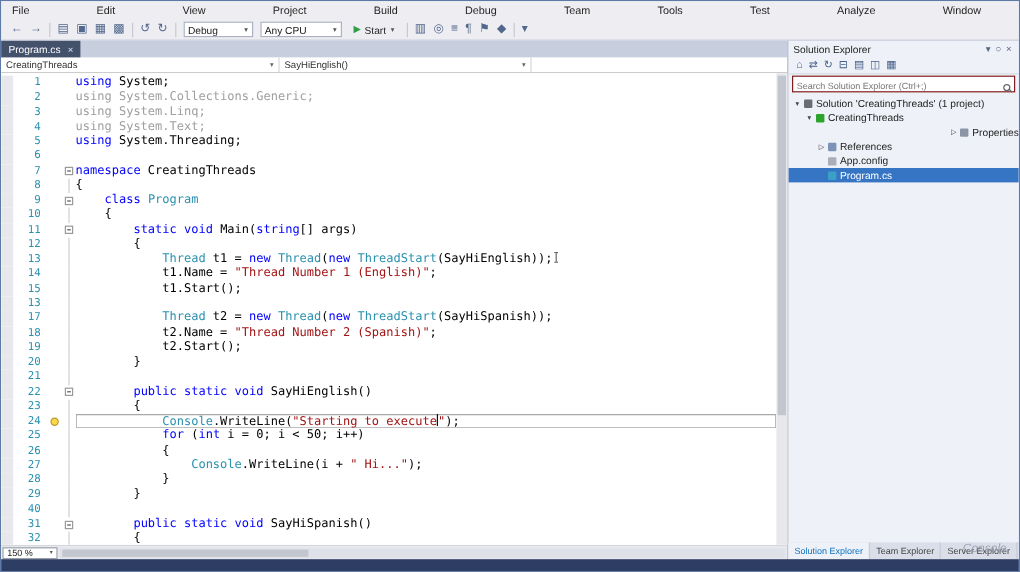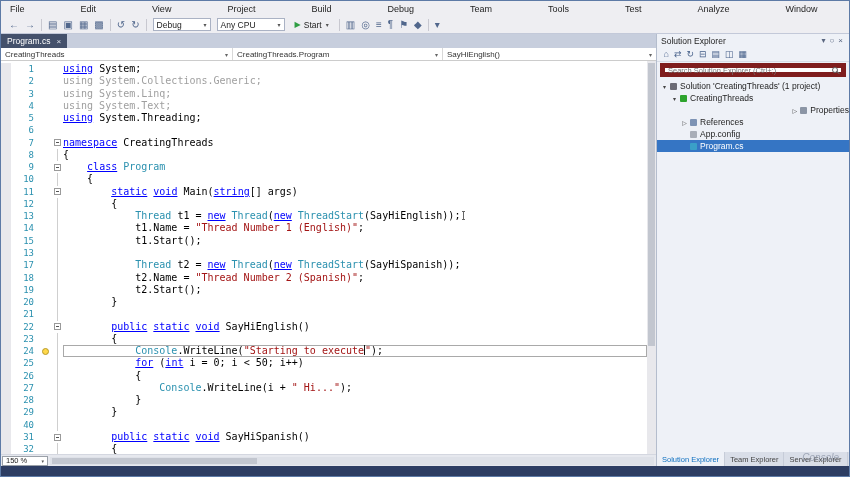--- a/index.html
+++ b/index.html
@@ -44,21 +44,21 @@
   .c-glyph { width:10px; background:#e8e8ec; flex:none; }
   .c-num  { width:28px; flex:none; text-align:right; padding-right:5px; font-size:9px; color:var(--line_number); }
   .c-bulb { width:13px; flex:none; display:flex; align-items:center; justify-content:center; }
   .bulb { width:7px; height:7px; border-radius:50%; background:#ffd84a; border:1px solid #b89a2a; display:inline-block; }
   .c-fold { width:11px; flex:none; position:relative; display:flex; align-items:center; justify-content:center; }
   .c-fold.guide::before { content:""; position:absolute; left:5px; top:0; bottom:0; width:1px; background:#cfcfcf; }
   .foldbox { width:7px; height:7px; border:1px solid #9a9a9a; background:#fff; position:relative; }
   .foldbox::after { content:""; position:absolute; left:1px; right:1px; top:2px; height:1px; background:#555; }
   .c-code { flex:1; color:#000; }
   .code-row.current .c-code { box-shadow:inset 0 0 0 1px #a9a9a9; }
-  .tok-kw { color:var(--keyword);text-decoration:underline; } .tok-ty { color:var(--type); }
+  .tok-kw { color:var(--keyword); } .tok-ty { color:var(--type); }
   .tok-st { color:var(--string); }  .tok-gr { color:var(--inactive); } .tok-pl { color:#000; }
   .caret { display:inline-block; width:1px; height:10px; background:#111; vertical-align:-1px; }
   .ibeam { display:inline-block; width:3px; height:9px; margin-left:2px; vertical-align:-1px;
            border-top:1px solid #666; border-bottom:1px solid #666;
            background:linear-gradient(#666,#666) center/1px 100% no-repeat; }
 
   .vscroll { width:9px; background:#e8e8ec; position:relative; flex:none; }
   .vthumb { position:absolute; left:1px; right:1px; top:2px; height:72%; background:#c2c6cf; }
 
   .bottom-strip { height:12px; background:#e6e8ee; display:flex; align-items:center; flex:none; border-top:1px solid #d4d7e0; }
@@ -67,21 +67,21 @@
   .hscroll { flex:1; height:8px; margin:0 2px; background:#dee1e8; position:relative; }
   .hthumb { position:absolute; top:1px; bottom:1px; left:2px; width:34%; background:#c2c6cf; }
 
   
   .right-panel { width:193px; flex:none; background:#eef1f7; border-left:1px solid #b4bdcd; display:flex; flex-direction:column; min-height:0; }
   .panel-header { height:14px; display:flex; align-items:center; justify-content:space-between; padding:0 4px; font-size:8.5px; color:#1e1e1e; flex:none; }
   .panel-header .tb-icon { font-size:8px; color:#5a6780; padding:0 2px; }
   .panel-toolbar { height:14px; display:flex; align-items:center; padding:0 4px; border-bottom:1px solid #d7dce6; flex:none; }
   .panel-toolbar .tb-icon { font-size:9px; color:#47618a; padding:0 2.5px; }
   .panel-search { height:16px; padding:1px 3px; flex:none; display:flex; }
-  .panel-search .searchbox { flex:1; display:flex; align-items:center; background:#fff; border:5px solid #7f1d1d; padding:0 3px; }
+  .panel-search .searchbox { flex:1; display:flex; align-items:flex-end; background:#fff; border:1px solid #7f1d1d; padding:0 3px; }
   .panel-search input { flex:1; border:none; outline:none; font-size:7.5px; color:#333; font-family:"Liberation Sans", sans-serif; background:transparent; }
   .mag { width:6px; height:6px; border:1px solid #666; border-radius:50%; position:relative; flex:none; margin-left:3px; }
   .mag::after { content:""; position:absolute; width:4px; height:1px; background:#666; transform:rotate(45deg); right:-3px; bottom:-1px; }
   .panel-tree { flex:1; overflow:hidden; padding-top:2px; font-size:8.5px; color:#1e1e1e; }
   .tree-row { height:12px; display:flex; align-items:center; cursor:default; }
   .tree-row.selected { background:#3575c4; color:#fff; }
   .tree-arrow { width:9px; font-size:6px; color:#444; text-align:center; flex:none; }
   .tree-row.selected .tree-arrow { color:#fff; }
   .tree-icon { width:7px; height:7px; display:inline-block; margin:0 3px 0 1px; border-radius:1px; flex:none; }
   .solution-icon { background:#6b6b75; } .project-icon { background:#2da32d; }
@@ -170,24 +170,20 @@
       <div class="tabstrip">
         <div class="doc-tab">
           <span>Program.cs</span>
           <span class="tab-close">×</span>
         </div>
       </div>
 
       <div class="breadcrumb">
           <div class="crumb">
             <span class="crumb-label">CreatingThreads</span>
-            <span class="crumb-arrow">▾</span>
-          </div>
-          <div class="crumb">
-            <span class="crumb-label">CreatingThreads.Program</span>
             <span class="crumb-arrow">▾</span>
           </div>
           <div class="crumb">
             <span class="crumb-label">SayHiEnglish()</span>
             <span class="crumb-arrow">▾</span>
           </div>
         </div>
 
       <div class="code-area">
         <div class="code-scroll">

